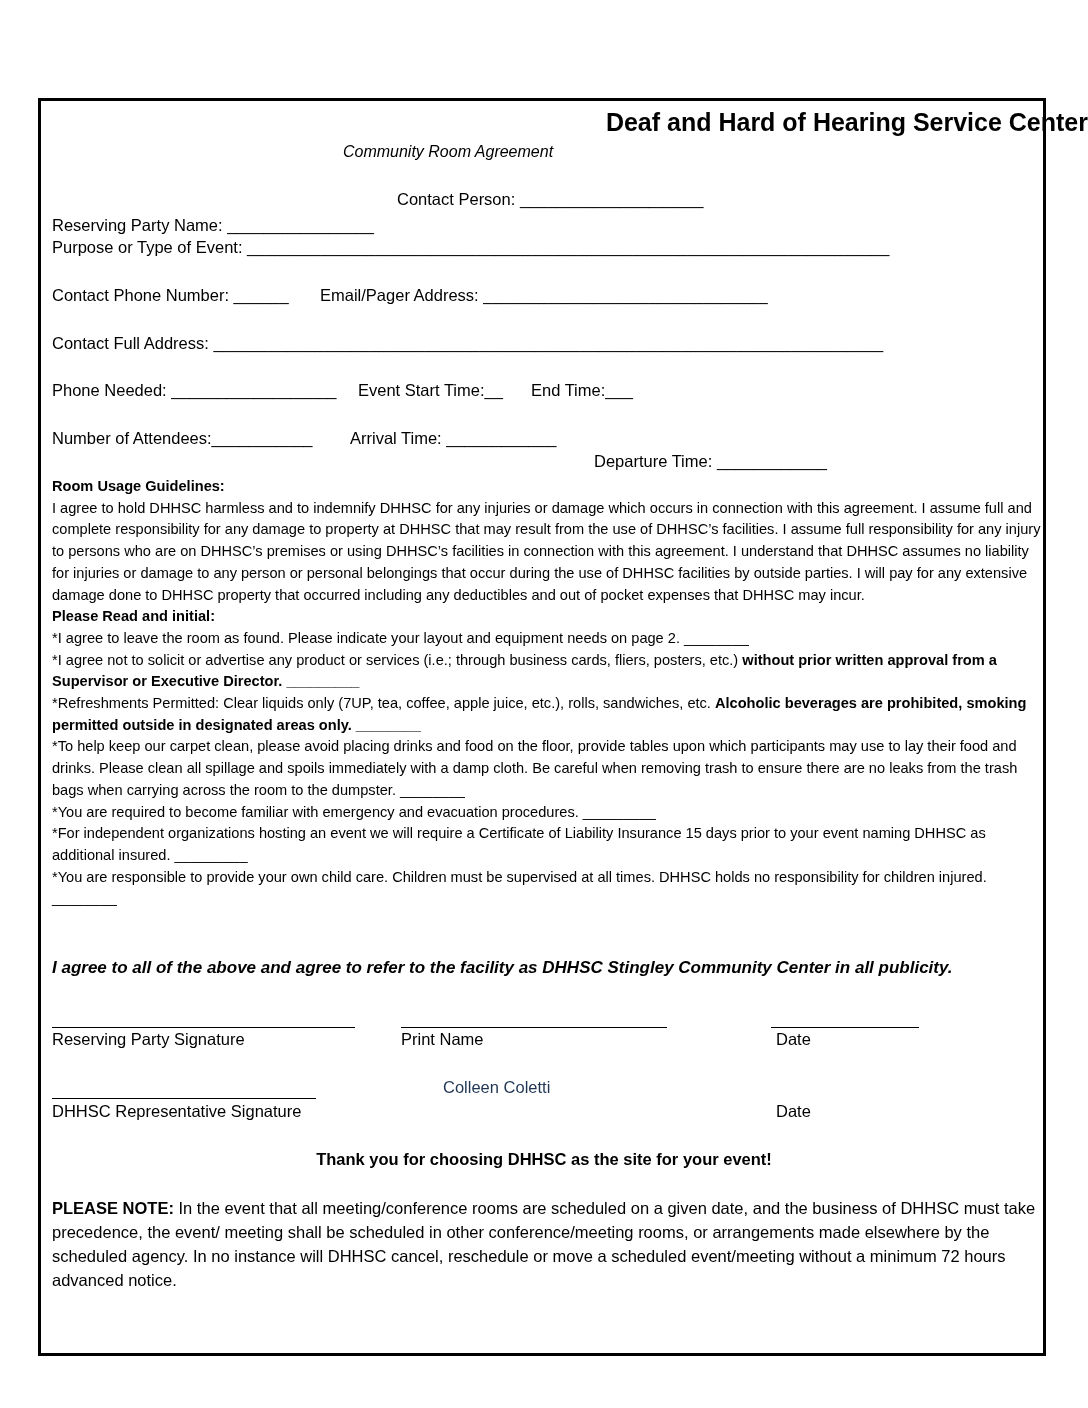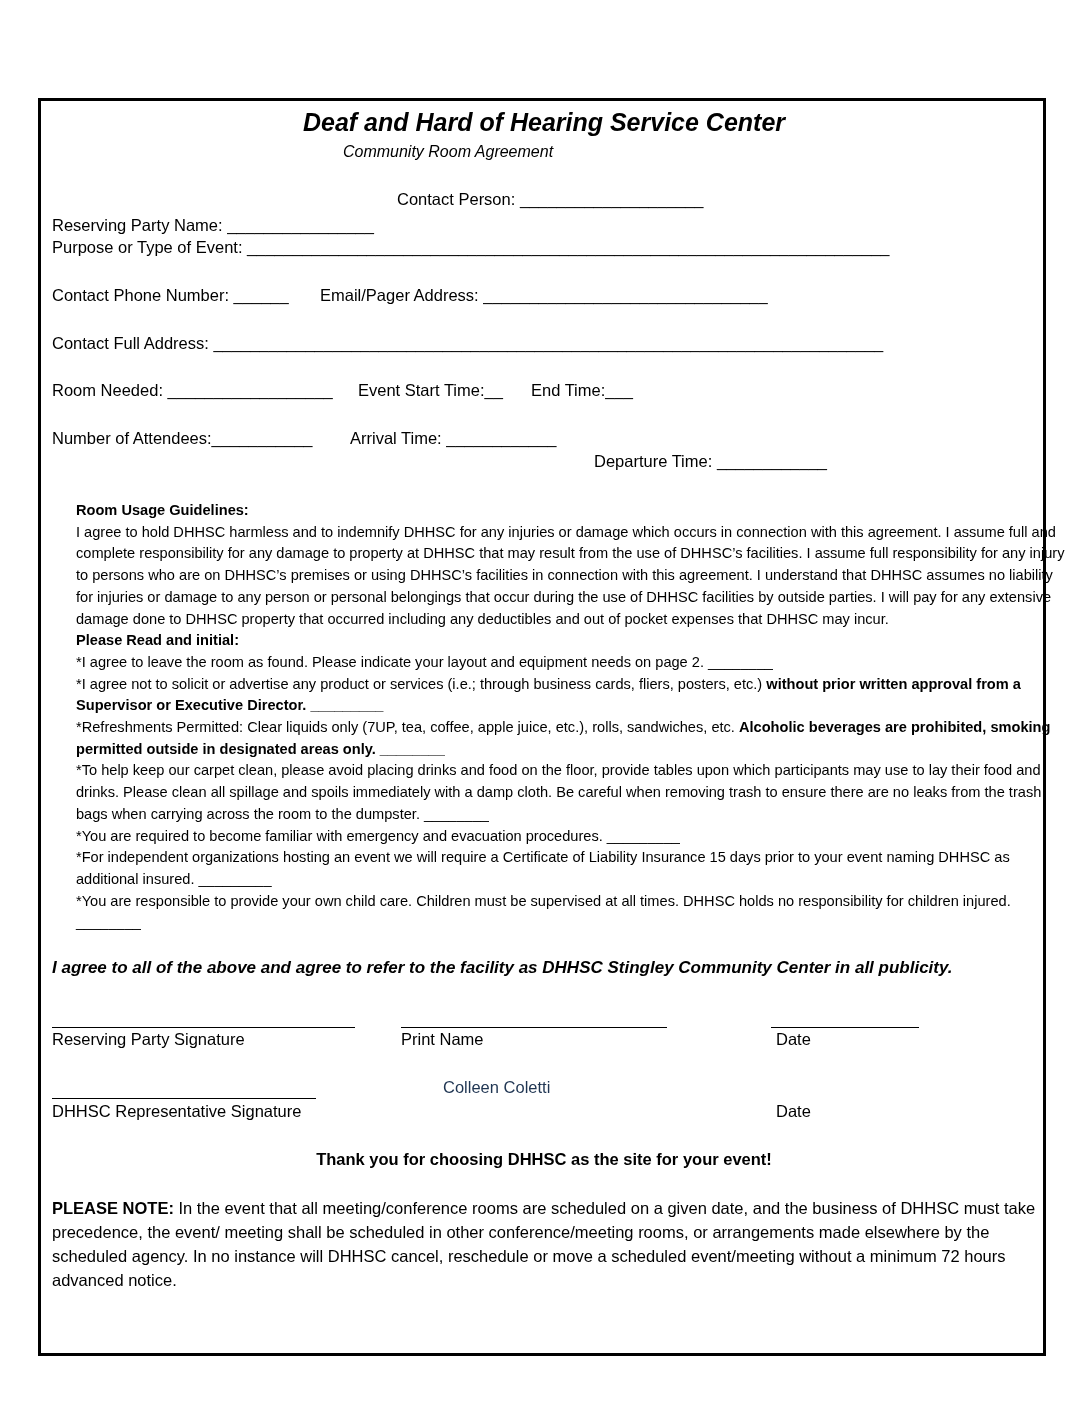--- a/index.html
+++ b/index.html
@@ -1,19 +1,19 @@
 <!DOCTYPE html>
 <html><head>
 <meta charset="utf-8">
 <style>
   html, body { margin: 0; padding: 0; background: #ffffff; }
   body { width: 1088px; height: 1408px; position: relative; font-family: "Liberation Sans", sans-serif; color: #000; }
   .frame { position: absolute; left: 38px; top: 98px; width: 1008px; height: 1258px; border: 3px solid #000; box-sizing: border-box; }
   .abs { position: absolute; white-space: nowrap; }
-  .title { left: 0; width: 1088px; top: 108px; text-align: center; font-weight: bold; font-size: 25px; font-style: italic; }
+  .title { left: 0; width: 1088px; top: 108px; text-align: right; font-weight: bold; font-size: 25px; }
   .subtitle { left: 0; width: 896px; top: 143px; text-align: center; font-style: italic; font-size: 16px; }
   .field { font-size: 16.5px; }
   .guide { position: absolute; left: 52px; width: 990px; font-size: 14.6px; line-height: 21.7px; white-space: normal; }
   .guide p { margin: 0; }
   .b { font-weight: bold; }
   .agree { left: 52px; top: 958px; font-size: 17px; font-weight: bold; font-style: italic; }
   .line { position: absolute; border-top: 1px solid #000; height: 0; }
   .sig { font-size: 16.5px; text-align: center; }
   .rep-name { color: #1f3552; font-size: 16.5px; }
   .thanks { left: 0; width: 1088px; top: 1150px; text-align: center; font-weight: bold; font-size: 16.5px; }
@@ -30,29 +30,29 @@
 <div class="abs field" style="left:52px;top:190px;margin-top:26px;">Reserving Party Name: ________________</div>
 <div class="abs field" style="left:397px;top:190px;">Contact Person: ____________________</div>
 
 <div class="abs field" style="left:52px;top:238px;">Purpose or Type of Event: ______________________________________________________________________</div>
 
 <div class="abs field" style="left:52px;top:286px;">Contact Phone Number: ______</div>
 <div class="abs field" style="left:320px;top:286px;">Email/Pager Address: _______________________________</div>
 
 <div class="abs field" style="left:52px;top:334px;">Contact Full Address:  _________________________________________________________________________</div>
 
-<div class="abs field" style="left:52px;top:381px;">Room Needed: __________________</div>
+<div class="abs field" style="left:52px;top:381px;">Phone Needed: __________________</div>
 <div class="abs field" style="left:358px;top:381px;">Event Start Time:__</div>
 <div class="abs field" style="left:531px;top:381px;">End Time:___</div>
 
 <div class="abs field" style="left:52px;top:429px;">Number of Attendees:___________</div>
 <div class="abs field" style="left:350px;top:429px;">Arrival Time:  ____________</div>
 <div class="abs field" style="left:594px;top:429px;margin-top:23px;">Departure Time: ____________</div>
 
-<div class="guide" style="top:500px;margin-left:24px;">
+<div class="guide" style="top:476px;">
   <p class="b">Room Usage Guidelines:</p>
   <p>I agree to hold DHHSC harmless and to indemnify DHHSC for any injuries or damage which occurs in connection with this agreement.  I assume full and complete responsibility for any damage to property at DHHSC that may result from the use of DHHSC’s facilities.  I assume full responsibility for any injury to persons who are on DHHSC’s premises or using DHHSC’s facilities in connection with this agreement.  I understand that DHHSC assumes no liability for injuries or damage to any person or personal belongings that occur during the use of DHHSC facilities by outside parties.  I will pay for any extensive damage done to DHHSC property that occurred including any deductibles and out of pocket expenses that DHHSC may incur.</p>
   <p class="b">Please Read and initial:</p>
   <p><span>*I agree to leave the room as found.  Please indicate your layout and equipment needs on page 2.  ________</span><span class="b"></span></p>
   <p><span>*I agree not to solicit or advertise any product or services (i.e.; through business cards, fliers, posters, etc.) </span><span class="b">without prior written approval from a Supervisor or Executive Director.  _________</span></p>
   <p><span>*Refreshments Permitted: Clear liquids only (7UP, tea, coffee, apple juice, etc.), rolls, sandwiches, etc.  </span><span class="b">Alcoholic   beverages are prohibited, smoking permitted outside in designated areas only.  ________</span></p>
   <p><span>*To help keep our carpet clean, please avoid placing drinks and food on the floor, provide tables upon which participants may use to lay their food and drinks.  Please clean all spillage and spoils immediately with a damp cloth.  Be careful when removing trash to ensure there are no leaks from the trash bags when carrying across the room to the dumpster.  ________</span><span class="b"></span></p>
   <p><span>*You are required to become familiar with emergency and evacuation procedures.  _________</span><span class="b"></span></p>
   <p><span>*For independent organizations hosting an event we will require a Certificate of Liability Insurance 15 days prior to your event naming DHHSC as additional insured.  _________</span><span class="b"></span></p>
   <p><span>*You are responsible to provide your own child care. Children must be supervised at all times. DHHSC holds no responsibility for children injured.  ________</span><span class="b"></span></p>

